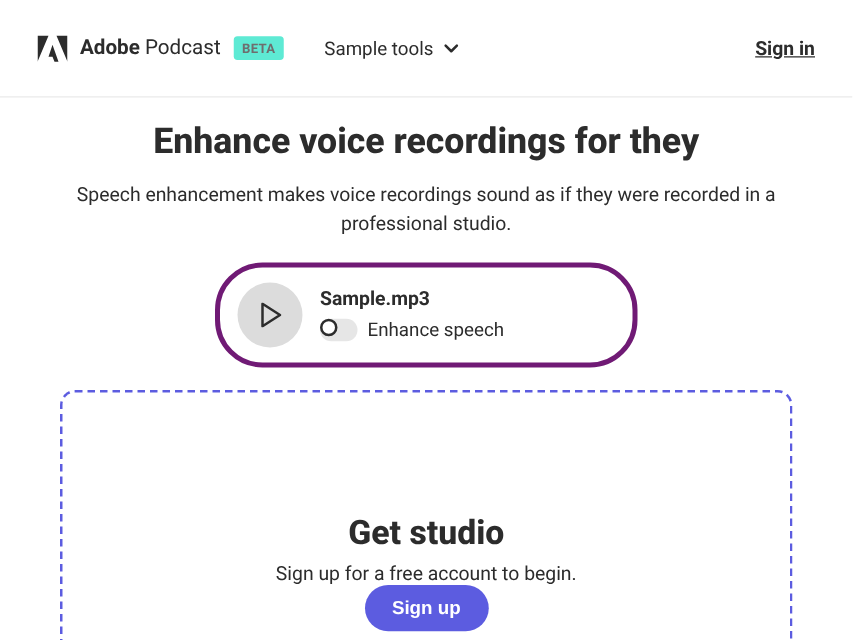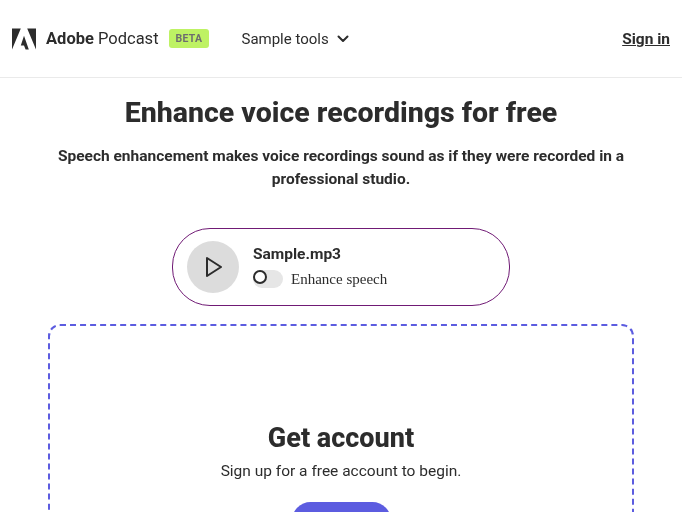--- a/index.html
+++ b/index.html
@@ -1,41 +1,41 @@
 <!DOCTYPE html>
 <html><head>
 <meta charset="utf-8">
 <style>
 * { margin: 0; padding: 0; box-sizing: border-box; }
 body { font-family: -apple-system, BlinkMacSystemFont, "Segoe UI", Roboto, sans-serif; width: 682px; height: 512px; background: #fff; overflow: hidden; color: #2c2c2c; }
-.header { display: flex; align-items: center; justify-content: space-between; padding: 0 12px; height: 78px; border-bottom: 1px solid #eaeaea; }
+.header { display: flex; align-items: center; justify-content: space-between; padding: 0 30px; height: 78px; border-bottom: 1px solid #eaeaea; }
 .header-left { display: flex; align-items: center; gap: 32px; }
 .logo-group { display: flex; align-items: center; gap: 10px; }
 .logo-svg { width: 24px; height: 22px; }
 .brand { font-size: 16.5px; font-weight: 400; }
 .brand b { font-weight: 700; }
-.beta { background: #bef264; color: #6e6e6e; font-size: 10.5px; font-weight: 700; letter-spacing: 0.3px; padding: 3px 7px; border-radius: 3px; }
+.beta { background: #5eead4; color: #6e6e6e; font-size: 10.5px; font-weight: 700; letter-spacing: 0.3px; padding: 3px 7px; border-radius: 3px; }
 .quick { display: flex; align-items: center; gap: 8px; font-size: 15px; cursor: pointer; }
 .chevron { width: 12px; height: 12px; }
 .signin { font-size: 15.5px; font-weight: 700; cursor: pointer; text-decoration: underline; }
 .main { text-align: center; padding: 18px 24px 0; }
 .title { font-size: 28.5px; font-weight: 800; margin-bottom: 16px; }
-.subtitle { font-size: 15.5px; line-height: 1.5; font-weight: 700; margin: 0 6px 36px; }
-.player { width: 338px; margin: 0 auto 18px; border: 1px solid #701a75; border-radius: 38px; padding: 12px 18px 12px 14px; display: flex; align-items: center; gap: 14px; text-align: left; }
+.subtitle { font-size: 15.5px; line-height: 1.5; font-weight: 400; margin: 0 6px 18px; }
+.player { width: 338px; margin: 0 auto 18px; border: 4px solid #701a75; border-radius: 38px; padding: 12px 18px 12px 14px; display: flex; align-items: center; gap: 14px; text-align: left; }
 .play-btn { width: 52px; height: 52px; border-radius: 50%; background: #dcdcdc; display: flex; align-items: center; justify-content: center; cursor: pointer; }
 .play-svg { width: 18px; height: 20px; margin-left: 2px; }
 .player-info { display: flex; flex-direction: column; gap: 7px; }
 .filename { font-size: 15.5px; font-weight: 700; }
-.toggle-row { display: flex; align-items: flex-end; gap: 8px; font-family: Liberation Serif, serif; }
+.toggle-row { display: flex; align-items: flex-end; gap: 8px; }
 .toggle { width: 30px; height: 18px; border-radius: 9px; background: #e6e6e6; position: relative; cursor: pointer; }
 .toggle-knob { width: 14px; height: 14px; border-radius: 50%; background: #fff; border: 2px solid #2c2c2c; position: absolute; left: 0; top: 0; }
 .toggle-label { font-size: 15px; }
 .dashed-box { margin: 0 24px; border: 2px dashed #5c5ce0; border-bottom: none; border-radius: 12px 12px 0 0; padding: 96px 0 14px; }
 .get-started { font-size: 27px; font-weight: 800; margin-bottom: 8px; }
-.sub2 { font-size: 15.5px; margin-bottom: 22px; }
+.sub2 { font-size: 15.5px; }
 .signup { background: #5c5ce0; color: #fff; font-size: 15px; font-weight: 600; border: none; border-radius: 20px; padding: 10px 22px; cursor: pointer; }
 </style>
 </head>
 <body>
 
 <div class="header">
   <div class="header-left">
     <div class="logo-group">
       <svg class="logo-svg" viewBox="0 0 30 26">
           <path fill="#2c2c2c" d="M0 0 L11 0 L0 26 Z M19 0 L30 0 L30 26 Z M15 9 L21 26 L17 26 L15 21 L11 21 Z"></path>
@@ -47,38 +47,38 @@
       <span>Sample tools</span>
       <svg class="chevron" viewBox="0 0 12 12">
           <path d="M1.5 3.5 L6 8 L10.5 3.5" stroke="#2c2c2c" stroke-width="2" fill="none" stroke-linecap="round" stroke-linejoin="round"></path>
         </svg>
     </div>
   </div>
   <div class="signin">Sign in</div>
 </div>
 
 <div class="main">
-  <h1 class="title">Enhance voice recordings for free</h1>
+  <h1 class="title">Enhance voice recordings for they</h1>
   <p class="subtitle">Speech enhancement makes voice recordings sound as if they were recorded in a professional studio.</p>
 
   <div class="player">
     <div class="play-btn">
       <svg class="play-svg" viewBox="0 0 18 20">
           <path d="M2 1 L16 10 L2 19 Z" fill="none" stroke="#2c2c2c" stroke-width="2" stroke-linejoin="round" stroke-linecap="round"></path>
         </svg>
     </div>
     <div class="player-info">
       <div class="filename">Sample.mp3</div>
       <div class="toggle-row">
         <div class="toggle">
           <div class="toggle-knob"></div>
         </div>
         <span class="toggle-label">Enhance speech</span>
       </div>
     </div>
   </div>
 
   <div class="dashed-box">
-    <h2 class="get-started">Get account</h2>
+    <h2 class="get-started">Get studio</h2>
     <p class="sub2">Sign up for a free account to begin.</p>
     <button class="signup">Sign up</button>
   </div>
 </div>
 
 </body></html>

